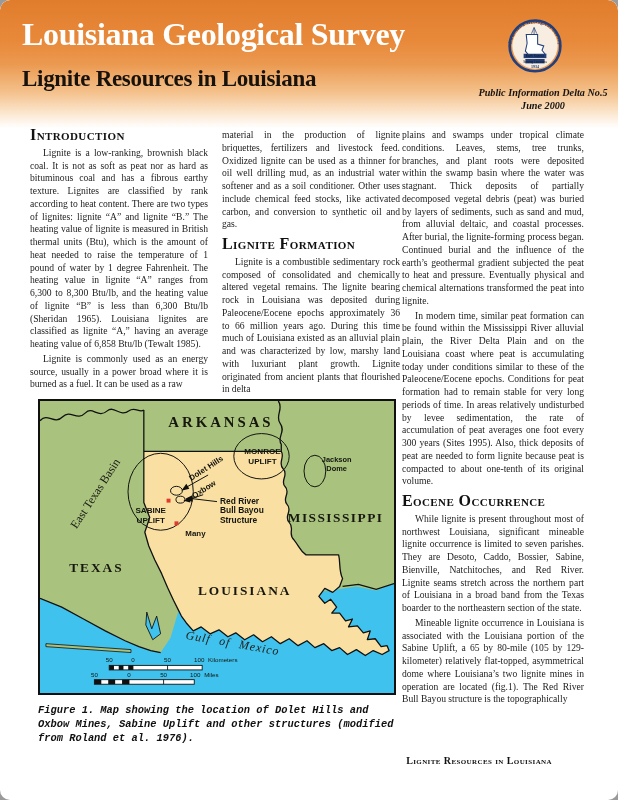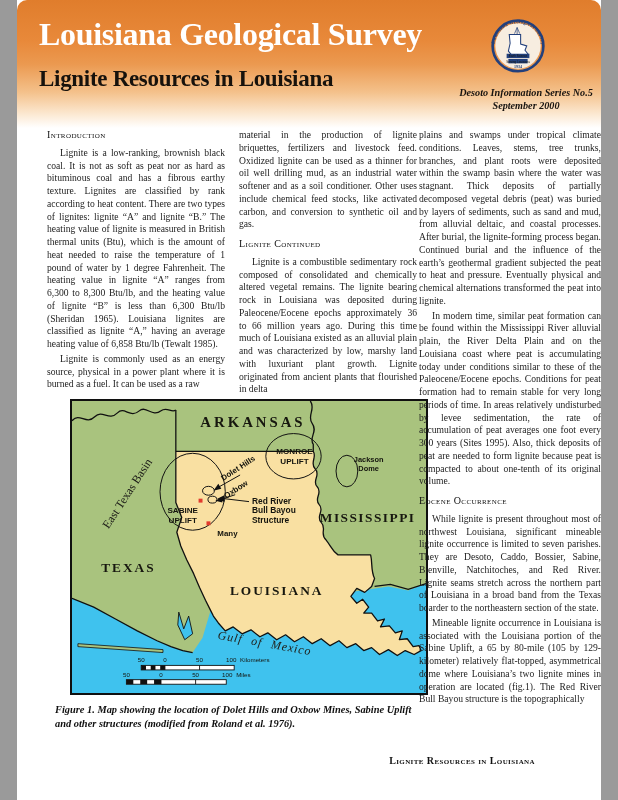--- a/index.html
+++ b/index.html
@@ -1,21 +1,20 @@
 <!DOCTYPE html>
 <html><head>
 <meta charset="utf-8">
 <style>
   html,body { margin:0; padding:0; background:#9a9a9a; }
   .page {
-    position:relative; width:560px; height:800px; margin:0 auto;
+    position:relative; width:618px; height:800px; margin:0 auto;
     background:#ffffff; overflow:hidden;
     font-family:"Liberation Serif", serif; color:#1c1c1c;
-    border-radius:0;
-    padding-left:24px;
+    border-radius:10px;
   }
   
   .banner {
     position:absolute; top:0; left:0; right:0; height:128px;
     background:linear-gradient(180deg,#e07d2c 0%,#e8893a 32%,#eb9950 50%,#f4c18b 72%,#fbe6cd 88%,#ffffff 100%);
     border-radius:10px 10px 0 0;
   }
   .banner-title {
     position:absolute; left:22px; top:16px;
     font-size:32px; font-weight:bold; color:#ffffff; letter-spacing:-0.3px;
@@ -34,30 +33,30 @@
   
   .content { position:absolute; top:129px; left:30px; display:flex; }
   .left-region { width:372px; }
   .text-row { display:flex; height:270px; overflow:hidden; }
   .col { width:178px; font-size:9.6px; line-height:12.75px; text-align:justify; }
   .col2 { margin-left:14px; }
   .col3 { width:182px; font-size:9.6px; line-height:12.75px; text-align:justify; }
   .col p, .col3 p { margin:0 0 2px 0; }
   p.indent { text-indent:13px; }
   h2.heading {
-    font-size:10px; font-weight:normal; font-variant:small-caps;
+    font-size:16px; font-weight:bold; font-variant:small-caps;
     letter-spacing:0.4px; margin:0 0 5px 0; color:#101010;
   }
   h2.heading.mid { margin-top:7px; }
   
-  .map-wrap { margin:0 0 0 23px; width:354px; height:292px; border:2px solid #101010; background:#c2410c; }
+  .map-wrap { margin:0 0 0 8px; width:354px; height:292px; border:2px solid #101010; background:#c2410c; }
   .map-wrap svg { display:block; }
   .map-caption {
     margin:8px 0 0 8px; width:360px;
-    font-size:10.4px; font-weight:bold; font-style:italic; line-height:1.35; color:#101010;
+    font-size:10.4px; font-weight:bold; font-style:italic; line-height:1.35; color:#101010;font-family:Liberation Mono, monospace;
   }
   
   .page-footer {
     position:absolute; right:66px; bottom:34px;
     font-variant:small-caps; font-weight:bold; font-size:10px; letter-spacing:0.4px; color:#101010;
   }
   
   .t-state { font-family:"Liberation Serif",serif; font-weight:bold; fill:#17170f; }
   .t-sans  { font-family:"Liberation Sans",sans-serif; font-weight:bold; fill:#14140e; }
   .t-tiny  { font-family:"Liberation Sans",sans-serif; fill:#14140e; }
@@ -86,39 +85,39 @@
         <path d="M36,27 l3,-7 3,7 M39,20 v8" fill="none" stroke="#23407c" stroke-width="0.8"></path>
         <rect x="27" y="50" width="26" height="5" fill="#23407c"></rect>
         <rect x="29" y="56" width="22" height="5" fill="#23407c"></rect>
         <text x="40" y="54" font-size="3.4" fill="#ffffff" text-anchor="middle" class="t-tiny">Earth Science</text>
         <text x="40" y="60" font-size="3.4" fill="#ffffff" text-anchor="middle" class="t-tiny">Serving Louisiana</text>
         <text x="40" y="66.5" font-size="4.6" fill="#23407c" text-anchor="middle" font-weight="bold" font-family="Liberation Serif,serif">1934</text>
       </svg>
     </div>
 
     <div class="series-block">
-      <div>Desoto Information Series No.5</div>
-      <div>September 2000</div>
+      <div>Public Information Delta No.5</div>
+      <div>June 2000</div>
     </div>
   </div>
 
   <div class="content">
 
     <div class="left-region">
       <div class="text-row">
 
         <div class="col col1">
           <h2 class="heading">Introduction</h2>
           <p class="indent">Lignite is a low-ranking, brownish black coal. It is not as soft as peat nor as hard as bituminous coal and has a fibrous earthy texture. Lignites are classified by rank according to heat content. There are two types of lignites: lignite “A” and lignite “B.” The heating value of lignite is measured in British thermal units (Btu), which is the amount of heat needed to raise the temperature of 1 pound of water by 1 degree Fahrenheit. The heating value in lignite “A” ranges from 6,300 to 8,300 Btu/lb, and the heating value of lignite “B” is less than 6,300 Btu/lb (Sheridan 1965). Louisiana lignites are classified as lignite “A,” having an average heating value of 6,858 Btu/lb (Tewalt 1985).</p>
-          <p class="indent">Lignite is commonly used as an energy source, physical in a power plant where it is burned as a fuel. It can be used as a raw</p>
+          <p class="indent">Lignite is commonly used as an energy source, usually in a power broad where it is burned as a fuel. It can be used as a raw</p>
         </div>
 
         <div class="col col2">
           <p>material in the production of lignite briquettes, fertilizers and livestock feed. Oxidized lignite can be used as a thinner for oil well drilling mud, as an industrial water softener and as a soil conditioner. Other uses include chemical feed stocks, like activated carbon, and conversion to synthetic oil and gas.</p>
-          <h2 class="heading mid">Lignite Continued</h2>
+          <h2 class="heading mid">Lignite Formation</h2>
           <p class="indent">Lignite is a combustible sedimentary rock composed of consolidated and chemically altered vegetal remains. The lignite bearing rock in Louisiana was deposited during Paleocene/Eocene epochs approximately 36 to 66 million years ago. During this time much of Louisiana existed as an alluvial plain and was characterized by low, marshy land with luxuriant plant growth. Lignite originated from ancient plants that flourished in delta</p>
         </div>
 
       </div>
 
       <div class="map-wrap">
         <svg width="354" height="292" viewBox="0 0 358 296" preserveAspectRatio="none">
 
           <rect x="0" y="0" width="358" height="296" fill="#a9c37e"></rect>
 

